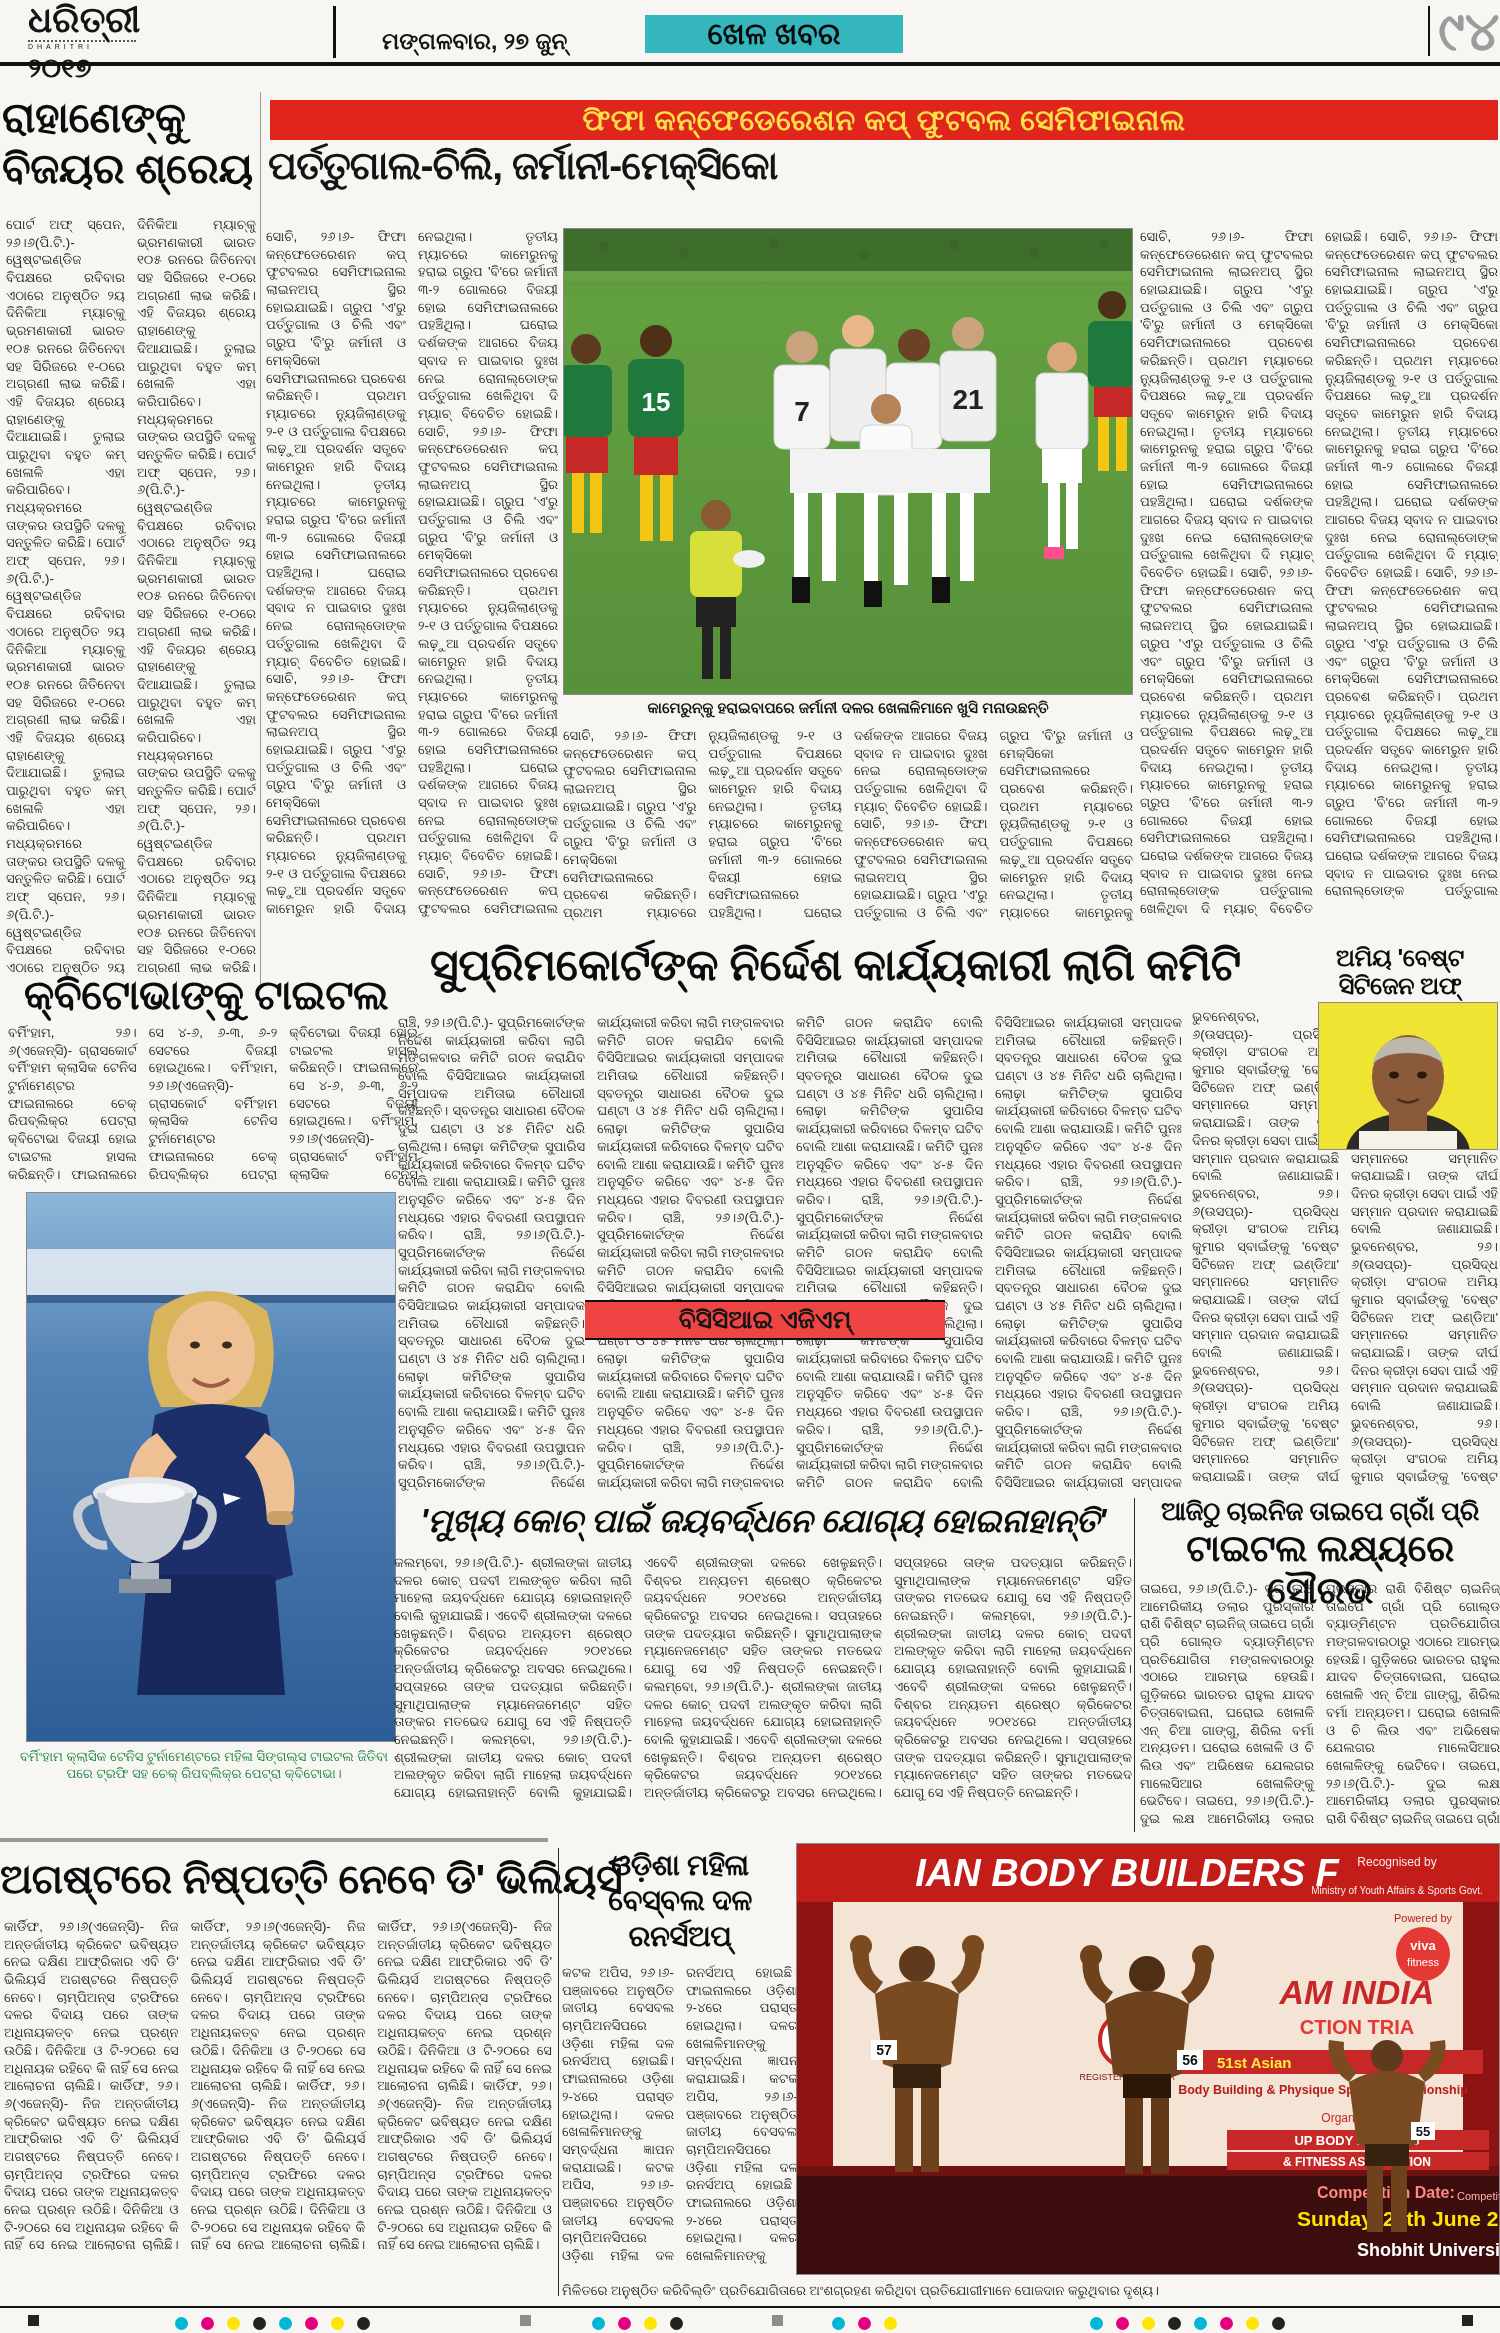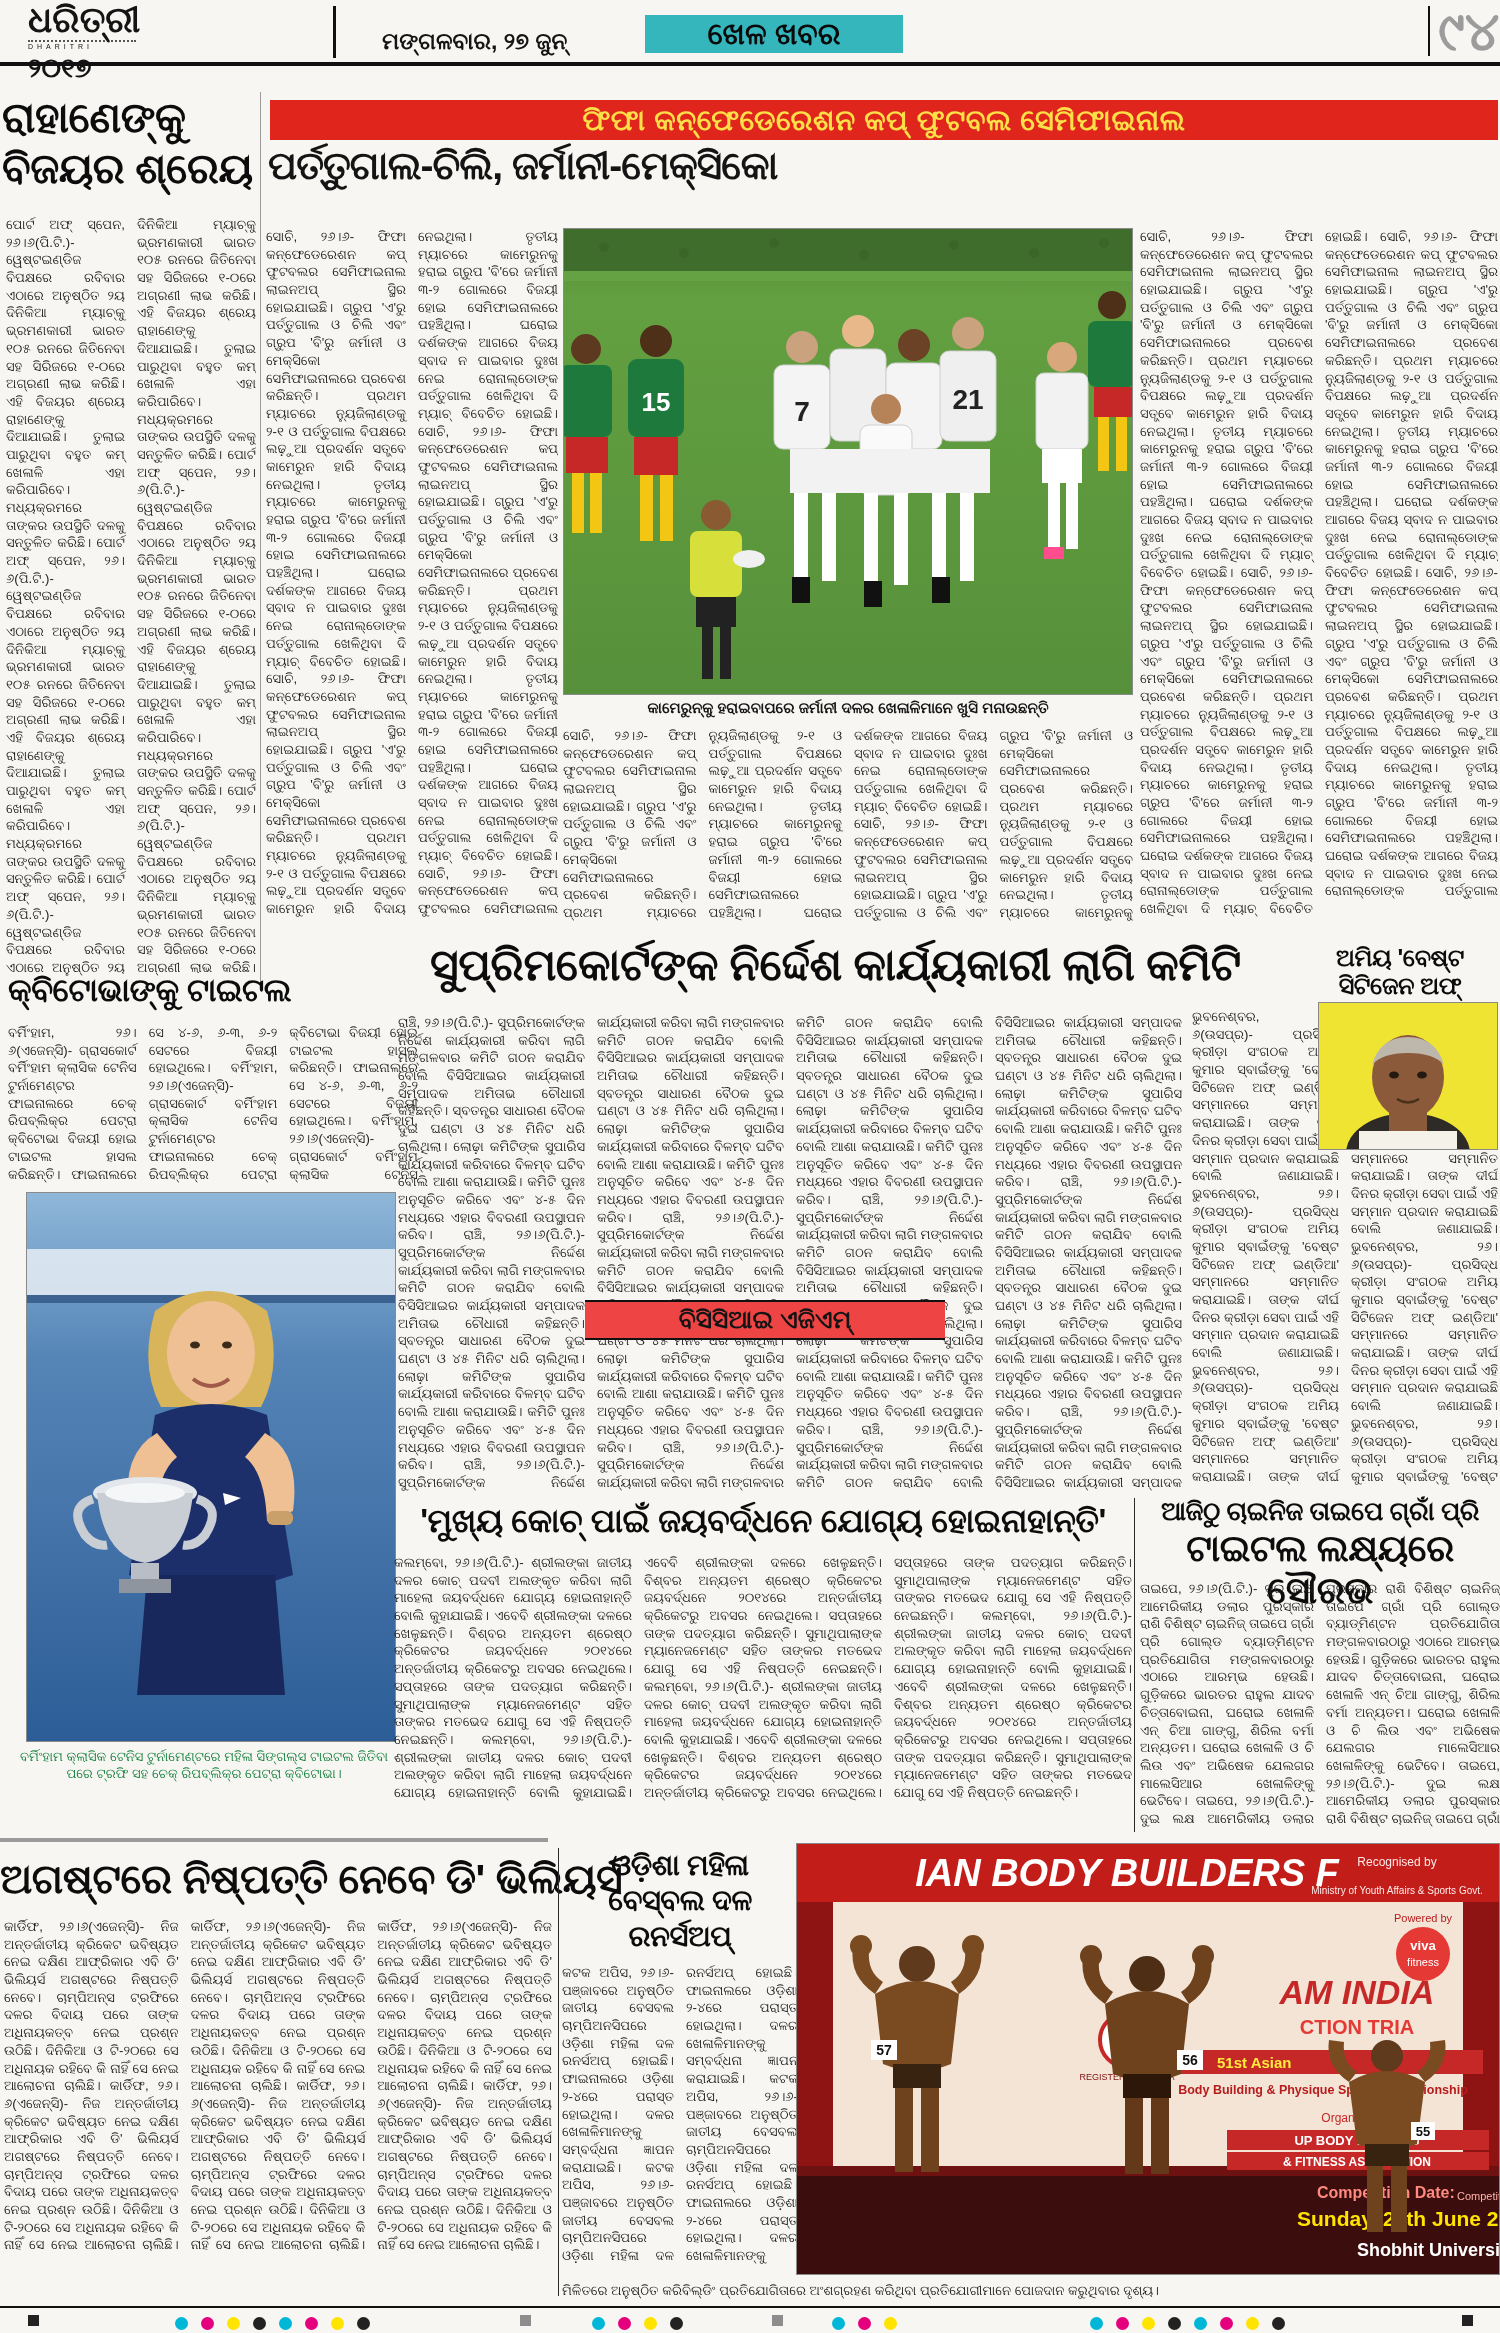--- a/index.html
+++ b/index.html
@@ -167,21 +167,21 @@
     <rect x="70" y="108" width="38" height="26" fill="#8a5a3b"></rect>
     <ellipse cx="89" cy="74" rx="36" ry="42" fill="#8a5a3b"></ellipse>
     <path d="M53,62 q8,-28 36,-28 q28,0 36,28 q-10,-12 -36,-12 q-26,0 -36,12" fill="#bdb7ac"></path>
     <ellipse cx="75" cy="72" rx="5" ry="3.5" fill="#241a12"></ellipse>
     <ellipse cx="103" cy="72" rx="5" ry="3.5" fill="#241a12"></ellipse>
     <path d="M78,96 q11,7 22,0" stroke="#4a2f1c" stroke-width="2.5" fill="none"></path>
     <rect x="40" y="128" width="98" height="18" fill="#f5f2ea"></rect>
   </svg>
 </div>
 
-<div class="b hl" style="left:8px;top:972px;width:414px;height:48px;font-size:32px;">କ୍ବିଟୋଭାଙ୍କୁ ଟାଇଟଲ</div>
+<div class="b hl" style="left:24px;top:972px;width:414px;height:48px;font-size:41px;">କ୍ବିଟୋଭାଙ୍କୁ ଟାଇଟଲ</div>
 <div class="b body-text cols3" style="left:8px;top:1024px;width:410px;height:162px;">ବର୍ମିଂହାମ, ୨୬।୬(ଏଜେନ୍ସି)- ଗ୍ରାସକୋର୍ଟ ବର୍ମିଂହାମ କ୍ଲାସିକ ଟେନିସ ଟୁର୍ନାମେଣ୍ଟର ଫାଇନାଲରେ ଚେକ୍ ରିପବ୍ଲିକ୍‌ର ପେଟ୍ରା କ୍ବିଟୋଭା ବିଜୟୀ ହୋଇ ଟାଇଟଲ ହାସଲ କରିଛନ୍ତି। ଫାଇନାଲରେ ସେ ୪-୬, ୬-୩, ୬-୨ ସେଟରେ ବିଜୟୀ ହୋଇଥିଲେ। ବର୍ମିଂହାମ, ୨୬।୬(ଏଜେନ୍ସି)- ଗ୍ରାସକୋର୍ଟ ବର୍ମିଂହାମ କ୍ଲାସିକ ଟେନିସ ଟୁର୍ନାମେଣ୍ଟର ଫାଇନାଲରେ ଚେକ୍ ରିପବ୍ଲିକ୍‌ର ପେଟ୍ରା କ୍ବିଟୋଭା ବିଜୟୀ ହୋଇ ଟାଇଟଲ ହାସଲ କରିଛନ୍ତି। ଫାଇନାଲରେ ସେ ୪-୬, ୬-୩, ୬-୨ ସେଟରେ ବିଜୟୀ ହୋଇଥିଲେ। ବର୍ମିଂହାମ, ୨୬।୬(ଏଜେନ୍ସି)- ଗ୍ରାସକୋର୍ଟ ବର୍ମିଂହାମ କ୍ଲାସିକ ଟେନିସ ଟୁର୍ନାମେଣ୍ଟର ଫାଇନାଲରେ ଚେକ୍ ରିପବ୍ଲିକ୍‌ର ପେଟ୍ରା କ୍ବିଟୋଭା ବିଜୟୀ ହୋଇ ଟାଇଟଲ ହାସଲ କରିଛନ୍ତି। ଫାଇନାଲରେ ସେ ୪-୬, ୬-୩, ୬-୨ ସେଟରେ ବିଜୟୀ ହୋଇଥିଲେ।</div>
 
 <div class="b photo-frame" style="left:26px;top:1192px;width:370px;height:550px;">
   <svg width="368" height="548" viewBox="0 0 368 548">
     <defs>
       <linearGradient id="court" x1="0" y1="0" x2="0" y2="1">
         <stop offset="0" stop-color="#8fb7d9"></stop>
           <stop offset="0.3" stop-color="#5585b7"></stop>
           <stop offset="1" stop-color="#2d5d96"></stop>
       </linearGradient>
@@ -211,21 +211,21 @@
       <path d="M66,306 q-26,8 -8,36 q10,12 22,10" fill="none" stroke="#c9cdd4" stroke-width="9"></path>
       <path d="M170,306 q26,8 8,36 q-10,12 -22,10" fill="none" stroke="#c9cdd4" stroke-width="9"></path>
       <rect x="104" y="370" width="28" height="16" fill="#b9bec6"></rect>
       <rect x="92" y="386" width="52" height="14" fill="#8f959e"></rect>
       <ellipse cx="118" cy="300" rx="40" ry="10" fill="#f4f6f8"></ellipse>
     </g>
   </svg>
 </div>
 <div class="b caption-sm" style="left:6px;top:1748px;width:396px;height:54px;">ବର୍ମିଂହାମ କ୍ଲାସିକ ଟେନିସ ଟୁର୍ନାମେଣ୍ଟରେ ମହିଳା ସିଙ୍ଗଲ୍ସ ଟାଇଟଲ ଜିତିବା ପରେ ଟ୍ରଫି ସହ ଚେକ୍ ରିପବ୍ଲିକ୍‌ର ପେଟ୍ରା କ୍ବିଟୋଭା।</div>
 
-<div class="b hl center" style="left:394px;top:1502px;width:738px;height:46px;font-size:33px;white-space:nowrap;">'ମୁଖ୍ୟ କୋଚ୍ ପାଇଁ ଜୟବର୍ଦ୍ଧନେ ଯୋଗ୍ୟ ହୋଇନାହାନ୍ତି'</div>
+<div class="b hl center" style="left:394px;top:1502px;width:738px;height:46px;font-size:33px;white-space:nowrap;font-style:italic;">'ମୁଖ୍ୟ କୋଚ୍ ପାଇଁ ଜୟବର୍ଦ୍ଧନେ ଯୋଗ୍ୟ ହୋଇନାହାନ୍ତି'</div>
 <div class="b body-text cols3" style="left:394px;top:1554px;width:738px;height:278px;">କଲମ୍ବୋ, ୨୬।୬(ପି.ଟି.)- ଶ୍ରୀଲଙ୍କା ଜାତୀୟ ଦଳର କୋଚ୍ ପଦବୀ ଅଲଙ୍କୃତ କରିବା ଲାଗି ମାହେଲା ଜୟବର୍ଦ୍ଧନେ ଯୋଗ୍ୟ ହୋଇନାହାନ୍ତି ବୋଲି କୁହାଯାଇଛି। ଏବେବି ଶ୍ରୀଲଙ୍କା ଦଳରେ ଖେଳୁଛନ୍ତି। ବିଶ୍ବର ଅନ୍ୟତମ ଶ୍ରେଷ୍ଠ କ୍ରିକେଟର ଜୟବର୍ଦ୍ଧନେ ୨୦୧୪ରେ ଅନ୍ତର୍ଜାତୀୟ କ୍ରିକେଟରୁ ଅବସର ନେଇଥିଲେ। ସପ୍ତାହରେ ତାଙ୍କ ପଦତ୍ୟାଗ କରିଛନ୍ତି। ସୁମାଥିପାଲାଙ୍କ ମ୍ୟାନେଜମେଣ୍ଟ ସହିତ ତାଙ୍କର ମତଭେଦ ଯୋଗୁ ସେ ଏହି ନିଷ୍ପତ୍ତି ନେଇଛନ୍ତି। କଲମ୍ବୋ, ୨୬।୬(ପି.ଟି.)- ଶ୍ରୀଲଙ୍କା ଜାତୀୟ ଦଳର କୋଚ୍ ପଦବୀ ଅଲଙ୍କୃତ କରିବା ଲାଗି ମାହେଲା ଜୟବର୍ଦ୍ଧନେ ଯୋଗ୍ୟ ହୋଇନାହାନ୍ତି ବୋଲି କୁହାଯାଇଛି। ଏବେବି ଶ୍ରୀଲଙ୍କା ଦଳରେ ଖେଳୁଛନ୍ତି। ବିଶ୍ବର ଅନ୍ୟତମ ଶ୍ରେଷ୍ଠ କ୍ରିକେଟର ଜୟବର୍ଦ୍ଧନେ ୨୦୧୪ରେ ଅନ୍ତର୍ଜାତୀୟ କ୍ରିକେଟରୁ ଅବସର ନେଇଥିଲେ। ସପ୍ତାହରେ ତାଙ୍କ ପଦତ୍ୟାଗ କରିଛନ୍ତି। ସୁମାଥିପାଲାଙ୍କ ମ୍ୟାନେଜମେଣ୍ଟ ସହିତ ତାଙ୍କର ମତଭେଦ ଯୋଗୁ ସେ ଏହି ନିଷ୍ପତ୍ତି ନେଇଛନ୍ତି। କଲମ୍ବୋ, ୨୬।୬(ପି.ଟି.)- ଶ୍ରୀଲଙ୍କା ଜାତୀୟ ଦଳର କୋଚ୍ ପଦବୀ ଅଲଙ୍କୃତ କରିବା ଲାଗି ମାହେଲା ଜୟବର୍ଦ୍ଧନେ ଯୋଗ୍ୟ ହୋଇନାହାନ୍ତି ବୋଲି କୁହାଯାଇଛି। ଏବେବି ଶ୍ରୀଲଙ୍କା ଦଳରେ ଖେଳୁଛନ୍ତି। ବିଶ୍ବର ଅନ୍ୟତମ ଶ୍ରେଷ୍ଠ କ୍ରିକେଟର ଜୟବର୍ଦ୍ଧନେ ୨୦୧୪ରେ ଅନ୍ତର୍ଜାତୀୟ କ୍ରିକେଟରୁ ଅବସର ନେଇଥିଲେ। ସପ୍ତାହରେ ତାଙ୍କ ପଦତ୍ୟାଗ କରିଛନ୍ତି। ସୁମାଥିପାଲାଙ୍କ ମ୍ୟାନେଜମେଣ୍ଟ ସହିତ ତାଙ୍କର ମତଭେଦ ଯୋଗୁ ସେ ଏହି ନିଷ୍ପତ୍ତି ନେଇଛନ୍ତି। କଲମ୍ବୋ, ୨୬।୬(ପି.ଟି.)- ଶ୍ରୀଲଙ୍କା ଜାତୀୟ ଦଳର କୋଚ୍ ପଦବୀ ଅଲଙ୍କୃତ କରିବା ଲାଗି ମାହେଲା ଜୟବର୍ଦ୍ଧନେ ଯୋଗ୍ୟ ହୋଇନାହାନ୍ତି ବୋଲି କୁହାଯାଇଛି। ଏବେବି ଶ୍ରୀଲଙ୍କା ଦଳରେ ଖେଳୁଛନ୍ତି। ବିଶ୍ବର ଅନ୍ୟତମ ଶ୍ରେଷ୍ଠ କ୍ରିକେଟର ଜୟବର୍ଦ୍ଧନେ ୨୦୧୪ରେ ଅନ୍ତର୍ଜାତୀୟ କ୍ରିକେଟରୁ ଅବସର ନେଇଥିଲେ। ସପ୍ତାହରେ ତାଙ୍କ ପଦତ୍ୟାଗ କରିଛନ୍ତି। ସୁମାଥିପାଲାଙ୍କ ମ୍ୟାନେଜମେଣ୍ଟ ସହିତ ତାଙ୍କର ମତଭେଦ ଯୋଗୁ ସେ ଏହି ନିଷ୍ପତ୍ତି ନେଇଛନ୍ତି।</div>
 
 <div class="b vline" style="left:1134px;top:1498px;height:334px;"></div>
 <div class="b hl center" style="left:1140px;top:1496px;width:360px;height:32px;font-size:26px;">ଆଜିଠୁ ଚାଇନିଜ ତାଇପେ ଗ୍ରାଁ ପ୍ରି</div>
 <div class="b hl center" style="left:1140px;top:1528px;width:360px;height:46px;font-size:37px;">ଟାଇଟଲ ଲକ୍ଷ୍ୟରେ ସୌରଭ</div>
 <div class="b body-text cols2" style="left:1140px;top:1580px;width:360px;height:252px;">ତାଇପେ, ୨୬।୬(ପି.ଟି.)- ଦୁଇ ଲକ୍ଷ ଆମେରିକୀୟ ଡଲାର ପୁରସ୍କାର ରାଶି ବିଶିଷ୍ଟ ଚାଇନିଜ୍ ତାଇପେ ଗ୍ରାଁ ପ୍ରି ଗୋଲ୍ଡ ବ୍ୟାଡ୍‌ମିଣ୍ଟନ ପ୍ରତିଯୋଗିତା ମଙ୍ଗଳବାରଠାରୁ ଏଠାରେ ଆରମ୍ଭ ହେଉଛି। ଗୁଡ଼ିକରେ ଭାରତର ରାହୁଲ ଯାଦବ ଚିତ୍ତାବୋଇନା, ଘରୋଇ ଖେଳାଳି ଏନ୍ ଚିଆ ଗାଙ୍ଗୁ, ଶିରିଲ ବର୍ମା ଅନ୍ୟତମ। ଘରୋଇ ଖେଳାଳି ଓ ଚି ଲିଉ ଏବଂ ଅଭିଷେକ ଯେଲଗର ମାଲେସିଆର ଖେଳାଳିଙ୍କୁ ଭେଟିବେ। ତାଇପେ, ୨୬।୬(ପି.ଟି.)- ଦୁଇ ଲକ୍ଷ ଆମେରିକୀୟ ଡଲାର ପୁରସ୍କାର ରାଶି ବିଶିଷ୍ଟ ଚାଇନିଜ୍ ତାଇପେ ଗ୍ରାଁ ପ୍ରି ଗୋଲ୍ଡ ବ୍ୟାଡ୍‌ମିଣ୍ଟନ ପ୍ରତିଯୋଗିତା ମଙ୍ଗଳବାରଠାରୁ ଏଠାରେ ଆରମ୍ଭ ହେଉଛି। ଗୁଡ଼ିକରେ ଭାରତର ରାହୁଲ ଯାଦବ ଚିତ୍ତାବୋଇନା, ଘରୋଇ ଖେଳାଳି ଏନ୍ ଚିଆ ଗାଙ୍ଗୁ, ଶିରିଲ ବର୍ମା ଅନ୍ୟତମ। ଘରୋଇ ଖେଳାଳି ଓ ଚି ଲିଉ ଏବଂ ଅଭିଷେକ ଯେଲଗର ମାଲେସିଆର ଖେଳାଳିଙ୍କୁ ଭେଟିବେ। ତାଇପେ, ୨୬।୬(ପି.ଟି.)- ଦୁଇ ଲକ୍ଷ ଆମେରିକୀୟ ଡଲାର ପୁରସ୍କାର ରାଶି ବିଶିଷ୍ଟ ଚାଇନିଜ୍ ତାଇପେ ଗ୍ରାଁ ପ୍ରି ଗୋଲ୍ଡ ବ୍ୟାଡ୍‌ମିଣ୍ଟନ ପ୍ରତିଯୋଗିତା ମଙ୍ଗଳବାରଠାରୁ ଏଠାରେ ଆରମ୍ଭ ହେଉଛି। ଗୁଡ଼ିକରେ ଭାରତର ରାହୁଲ ଯାଦବ ଚିତ୍ତାବୋଇନା, ଘରୋଇ ଖେଳାଳି ଏନ୍ ଚିଆ ଗାଙ୍ଗୁ, ଶିରିଲ ବର୍ମା ଅନ୍ୟତମ। ଘରୋଇ ଖେଳାଳି ଓ ଚି ଲିଉ ଏବଂ ଅଭିଷେକ ଯେଲଗର ମାଲେସିଆର ଖେଳାଳିଙ୍କୁ ଭେଟିବେ।</div>
 
 <div class="b" style="left:0;top:1838px;width:548px;height:4px;background:#9a9a9a;"></div>
 <div class="b hl" style="left:0;top:1856px;width:554px;height:54px;font-size:41px;white-space:nowrap;">ଅଗଷ୍ଟରେ ନିଷ୍ପତ୍ତି ନେବେ ଡି' ଭିଲିୟର୍ସ</div>
 <div class="b body-text cols3" style="left:4px;top:1918px;width:548px;height:384px;">କାର୍ଡିଫ, ୨୬।୬(ଏଜେନ୍ସି)- ନିଜ ଅନ୍ତର୍ଜାତୀୟ କ୍ରିକେଟ ଭବିଷ୍ୟତ ନେଇ ଦକ୍ଷିଣ ଆଫ୍ରିକାର ଏବି ଡି' ଭିଲିୟର୍ସ ଅଗଷ୍ଟରେ ନିଷ୍ପତ୍ତି ନେବେ। ଚାମ୍ପିଅନ୍ସ ଟ୍ରଫିରେ ଦଳର ବିଦାୟ ପରେ ତାଙ୍କ ଅଧିନାୟକତ୍ବ ନେଇ ପ୍ରଶ୍ନ ଉଠିଛି। ଦିନିକିଆ ଓ ଟି-୨୦ରେ ସେ ଅଧିନାୟକ ରହିବେ କି ନାହିଁ ସେ ନେଇ ଆଲୋଚନା ଚାଲିଛି। କାର୍ଡିଫ, ୨୬।୬(ଏଜେନ୍ସି)- ନିଜ ଅନ୍ତର୍ଜାତୀୟ କ୍ରିକେଟ ଭବିଷ୍ୟତ ନେଇ ଦକ୍ଷିଣ ଆଫ୍ରିକାର ଏବି ଡି' ଭିଲିୟର୍ସ ଅଗଷ୍ଟରେ ନିଷ୍ପତ୍ତି ନେବେ। ଚାମ୍ପିଅନ୍ସ ଟ୍ରଫିରେ ଦଳର ବିଦାୟ ପରେ ତାଙ୍କ ଅଧିନାୟକତ୍ବ ନେଇ ପ୍ରଶ୍ନ ଉଠିଛି। ଦିନିକିଆ ଓ ଟି-୨୦ରେ ସେ ଅଧିନାୟକ ରହିବେ କି ନାହିଁ ସେ ନେଇ ଆଲୋଚନା ଚାଲିଛି। କାର୍ଡିଫ, ୨୬।୬(ଏଜେନ୍ସି)- ନିଜ ଅନ୍ତର୍ଜାତୀୟ କ୍ରିକେଟ ଭବିଷ୍ୟତ ନେଇ ଦକ୍ଷିଣ ଆଫ୍ରିକାର ଏବି ଡି' ଭିଲିୟର୍ସ ଅଗଷ୍ଟରେ ନିଷ୍ପତ୍ତି ନେବେ। ଚାମ୍ପିଅନ୍ସ ଟ୍ରଫିରେ ଦଳର ବିଦାୟ ପରେ ତାଙ୍କ ଅଧିନାୟକତ୍ବ ନେଇ ପ୍ରଶ୍ନ ଉଠିଛି। ଦିନିକିଆ ଓ ଟି-୨୦ରେ ସେ ଅଧିନାୟକ ରହିବେ କି ନାହିଁ ସେ ନେଇ ଆଲୋଚନା ଚାଲିଛି। କାର୍ଡିଫ, ୨୬।୬(ଏଜେନ୍ସି)- ନିଜ ଅନ୍ତର୍ଜାତୀୟ କ୍ରିକେଟ ଭବିଷ୍ୟତ ନେଇ ଦକ୍ଷିଣ ଆଫ୍ରିକାର ଏବି ଡି' ଭିଲିୟର୍ସ ଅଗଷ୍ଟରେ ନିଷ୍ପତ୍ତି ନେବେ। ଚାମ୍ପିଅନ୍ସ ଟ୍ରଫିରେ ଦଳର ବିଦାୟ ପରେ ତାଙ୍କ ଅଧିନାୟକତ୍ବ ନେଇ ପ୍ରଶ୍ନ ଉଠିଛି। ଦିନିକିଆ ଓ ଟି-୨୦ରେ ସେ ଅଧିନାୟକ ରହିବେ କି ନାହିଁ ସେ ନେଇ ଆଲୋଚନା ଚାଲିଛି। କାର୍ଡିଫ, ୨୬।୬(ଏଜେନ୍ସି)- ନିଜ ଅନ୍ତର୍ଜାତୀୟ କ୍ରିକେଟ ଭବିଷ୍ୟତ ନେଇ ଦକ୍ଷିଣ ଆଫ୍ରିକାର ଏବି ଡି' ଭିଲିୟର୍ସ ଅଗଷ୍ଟରେ ନିଷ୍ପତ୍ତି ନେବେ। ଚାମ୍ପିଅନ୍ସ ଟ୍ରଫିରେ ଦଳର ବିଦାୟ ପରେ ତାଙ୍କ ଅଧିନାୟକତ୍ବ ନେଇ ପ୍ରଶ୍ନ ଉଠିଛି। ଦିନିକିଆ ଓ ଟି-୨୦ରେ ସେ ଅଧିନାୟକ ରହିବେ କି ନାହିଁ ସେ ନେଇ ଆଲୋଚନା ଚାଲିଛି। କାର୍ଡିଫ, ୨୬।୬(ଏଜେନ୍ସି)- ନିଜ ଅନ୍ତର୍ଜାତୀୟ କ୍ରିକେଟ ଭବିଷ୍ୟତ ନେଇ ଦକ୍ଷିଣ ଆଫ୍ରିକାର ଏବି ଡି' ଭିଲିୟର୍ସ ଅଗଷ୍ଟରେ ନିଷ୍ପତ୍ତି ନେବେ। ଚାମ୍ପିଅନ୍ସ ଟ୍ରଫିରେ ଦଳର ବିଦାୟ ପରେ ତାଙ୍କ ଅଧିନାୟକତ୍ବ ନେଇ ପ୍ରଶ୍ନ ଉଠିଛି। ଦିନିକିଆ ଓ ଟି-୨୦ରେ ସେ ଅଧିନାୟକ ରହିବେ କି ନାହିଁ ସେ ନେଇ ଆଲୋଚନା ଚାଲିଛି।</div>

